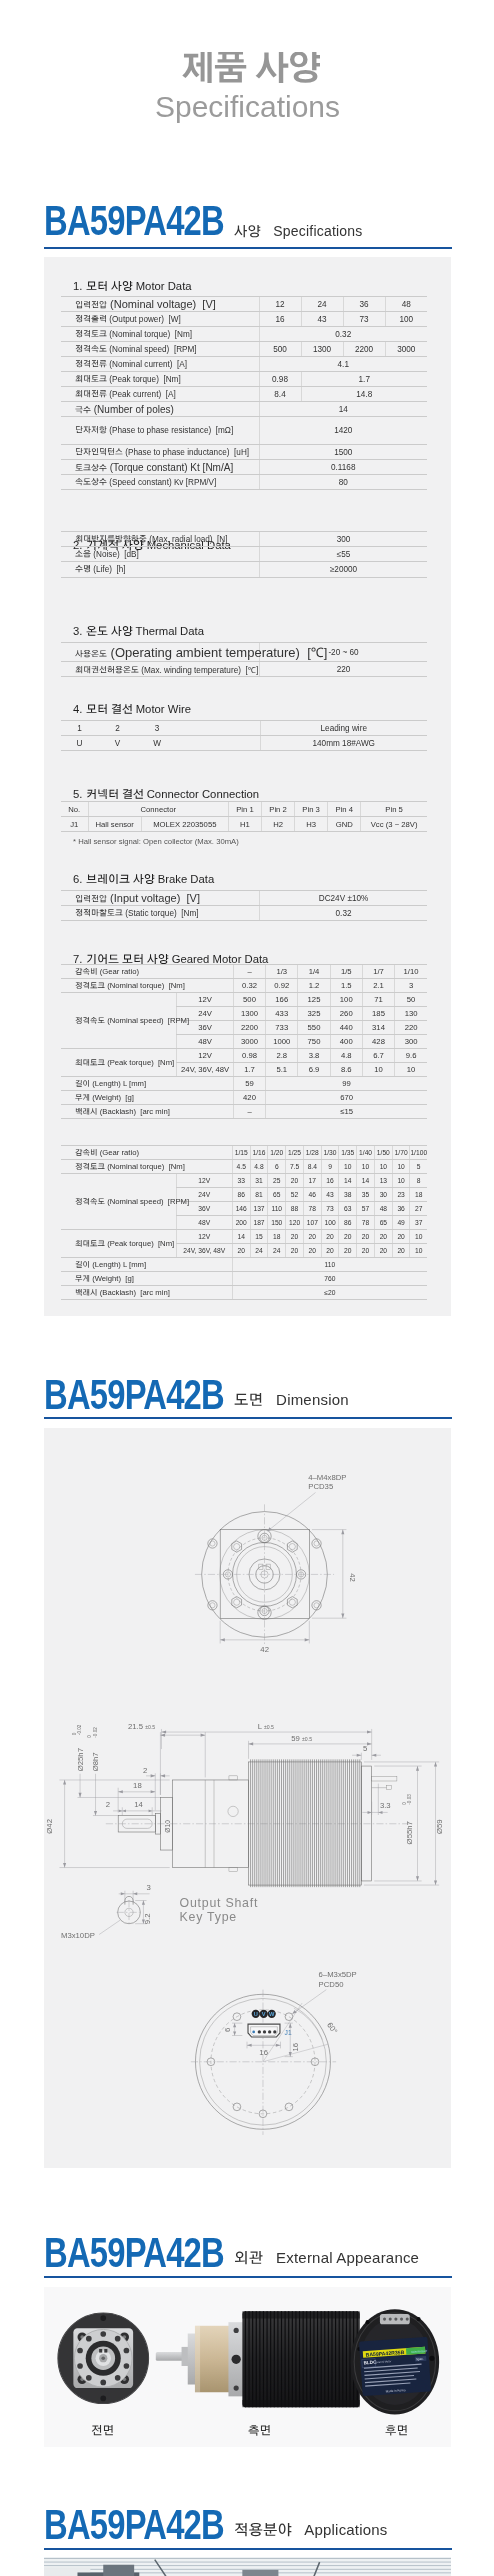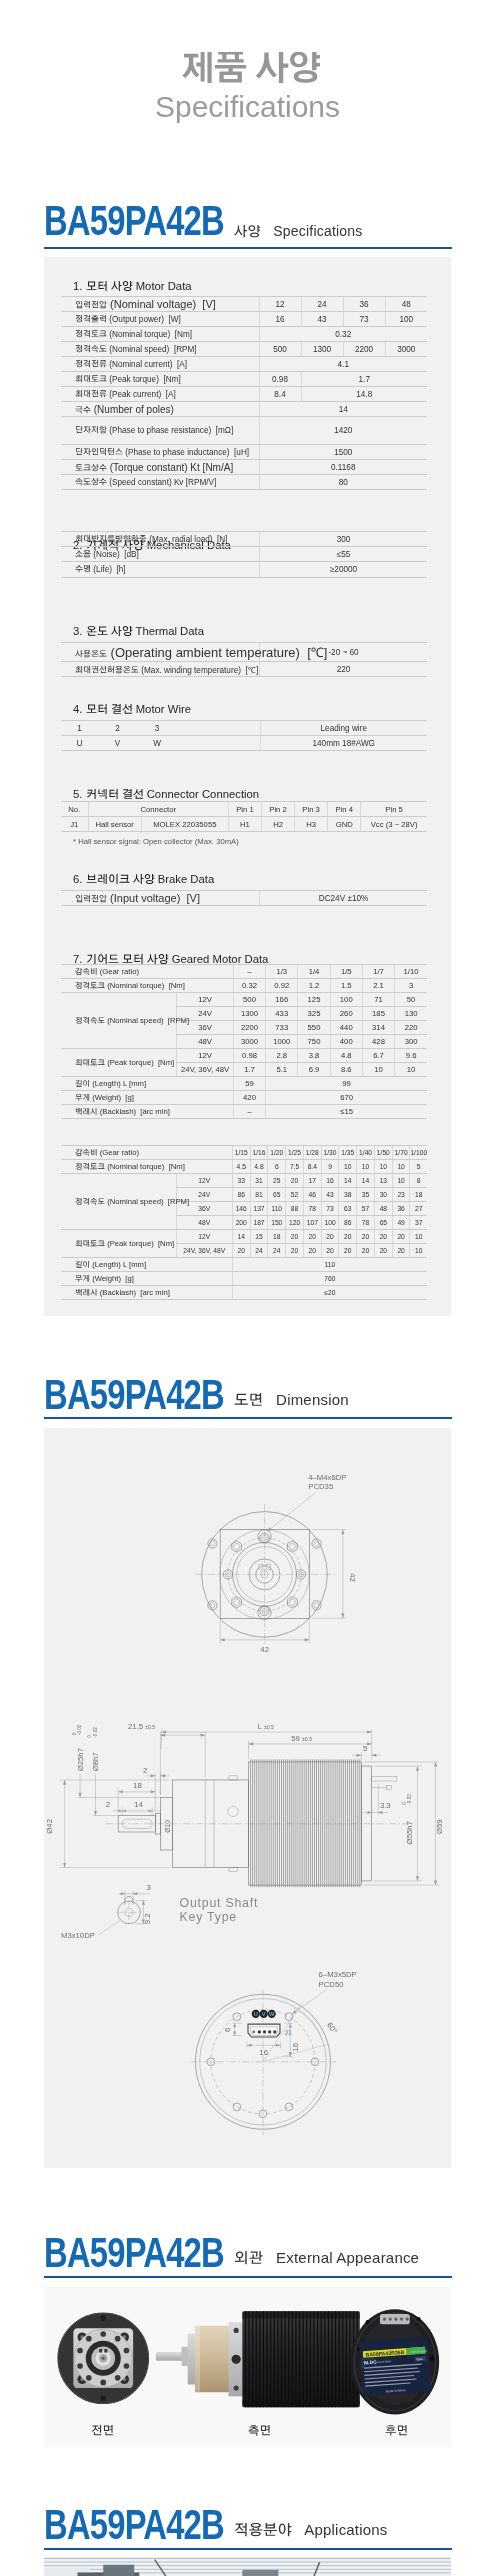--- a/index.html
+++ b/index.html
@@ -569,20 +569,33 @@
           <td class="lab"><svg class="k" style="vertical-align:-1.6px" width="32" height="8.2" viewBox="0 0 62.2 16">
               <g fill="#333" transform="translate(0,12.77) scale(0.01562,-0.01562)">
                 <use href="#k8" x="0"></use>
                 <use href="#k9" x="996"></use>
                 <use href="#ka" x="1992"></use>
                 <use href="#kb" x="2988"></use>
               </g>
             </svg><span style="font-size:11px"> (Input voltage)&nbsp; [V]</span></td>
           <td class="vl">DC24V ±10%</td>
         </tr>
+        <tr style="height:15px">
+          <td class="lab"><svg class="k" style="vertical-align:-1.6px" width="48" height="8.2" viewBox="0 0 93.4 16">
+              <g fill="#333" transform="translate(0,12.77) scale(0.01562,-0.01562)">
+                <use href="#kc" x="0"></use>
+                <use href="#k23" x="996"></use>
+                <use href="#k3a" x="1992"></use>
+                <use href="#k3b" x="2988"></use>
+                <use href="#kf" x="3984"></use>
+                <use href="#k10" x="4980"></use>
+              </g>
+            </svg><span style="font-size:8.2px"> (Static torque)&nbsp; [Nm]</span></td>
+          <td class="vl">0.32</td>
+        </tr>
       </tbody>
     </table>
     <div class="stitle" style="top:953px">7. <svg class="k" style="vertical-align:-2.3px" width="83" height="11.3" viewBox="0 0 161.2 22">
         <g fill="#1f1f1f" transform="translate(0,17.55) scale(0.02148,-0.02148)">
           <use href="#k21" x="0"></use>
           <use href="#k3c" x="996"></use>
           <use href="#k3d" x="1992"></use>
           <use href="#k6" x="3254"></use>
           <use href="#k7" x="4250"></use>
           <use href="#k4" x="5512"></use>

